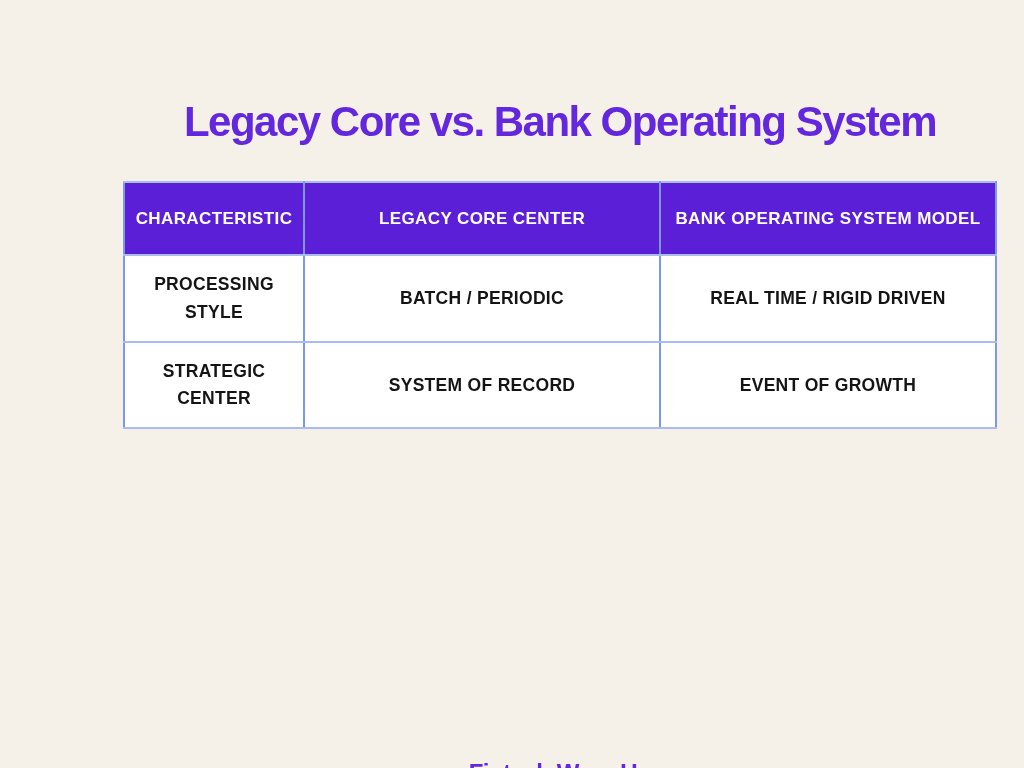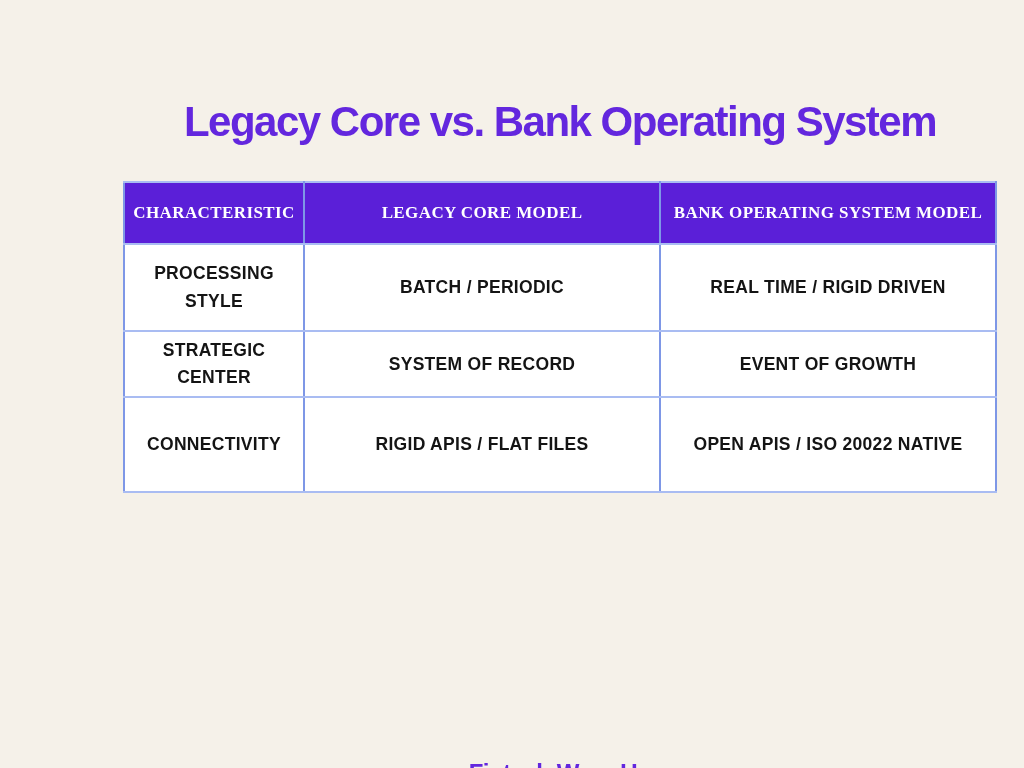--- a/index.html
+++ b/index.html
@@ -37,34 +37,33 @@
     text-align: center;
     vertical-align: middle;
     padding: 2px 4px;
   }
   .head-row th {
     background: #5B1FD8;
     color: #FFFFFF;
     font-size: 17px;
     font-weight: bold;
     letter-spacing: 0.4px;
-    height: 62px;
-    font-family: Liberation Serif, serif;
+    height: 73px;
   }
   .body-cell {
     color: #141414;
     font-size: 17.5px;
     font-weight: bold;
     letter-spacing: 0.3px;
     background: #FFFFFF;
   }
   td.char-cell { white-space: pre-line; line-height: 1.55; padding: 2px 11px; }
   tr.r1 { height: 87px; }
   tr.r2 { height: 89px; }
-  tr.r3 { height: 66px; }
+  tr.r3 { height: 86px; }
   tr.r4 { height: 95px; }
   tr.r5 { height: 71px; }
   tr.r6 { height: 72px; }
   .brand-footer {
     position: absolute;
     top: 711px; left: 0;
     width: 1024px;
     text-align: center;
     font-size: 24px;
     font-weight: bold;
@@ -79,37 +78,32 @@
 
 <table class="compare-table">
   <colgroup>
       <col class="c1">
       <col class="c2">
       <col class="c3">
     </colgroup>
   <thead>
     <tr class="head-row">
       <th>CHARACTERISTIC</th>
-      <th>LEGACY CORE MODEL</th>
+      <th>LEGACY CORE CENTER</th>
       <th>BANK OPERATING SYSTEM MODEL</th>
     </tr>
   </thead>
   <tbody>
     <tr class="r1">
       <td class="body-cell char-cell">PROCESSING
 STYLE</td>
       <td class="body-cell">BATCH / PERIODIC</td>
       <td class="body-cell">REAL TIME / RIGID DRIVEN</td>
     </tr>
     <tr class="r3">
       <td class="body-cell char-cell">STRATEGIC CENTER</td>
       <td class="body-cell">SYSTEM OF RECORD</td>
       <td class="body-cell">EVENT OF GROWTH</td>
     </tr>
-    <tr class="r4">
-      <td class="body-cell char-cell">CONNECTIVITY</td>
-      <td class="body-cell">RIGID APIS / FLAT FILES</td>
-      <td class="body-cell">OPEN APIS / ISO 20022 NATIVE</td>
-    </tr>
   </tbody>
 </table>
 
 <div class="brand-footer">Fintech Wrap Up</div>
 
 </body></html>

